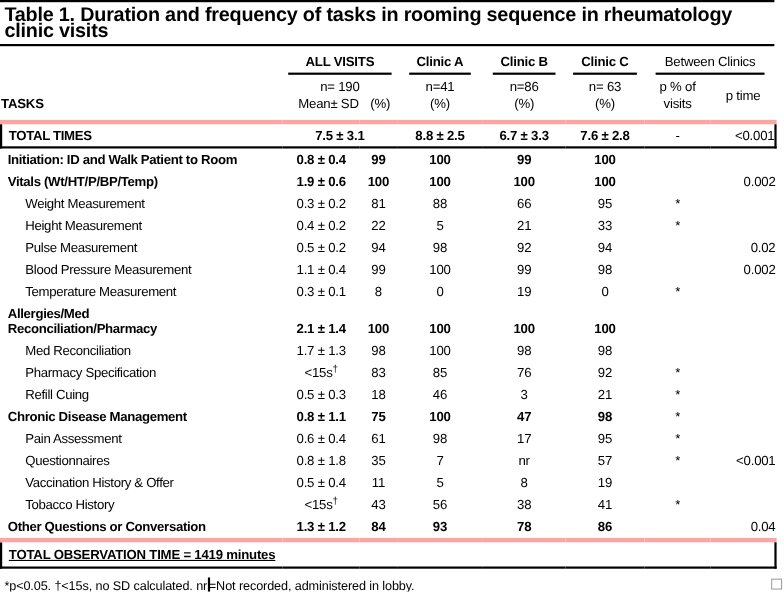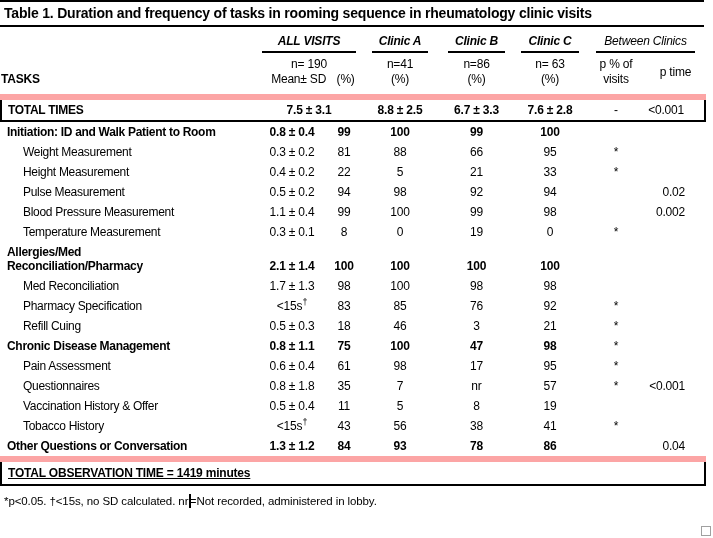--- a/index.html
+++ b/index.html
@@ -5,52 +5,52 @@
   html,body { margin:0; padding:0; background:#ffffff; }
   .page {
     position:relative; width:713px; height:538px; background:#ffffff;
     font-family:"Liberation Sans", sans-serif; color:#000; overflow:hidden;
   }
   .tbl { width:704px; box-sizing:border-box; }
 
   .title {
     box-sizing:border-box; width:704px;
     border-top:2px solid #000; border-bottom:2px solid #000;
-    font-weight:bold; font-size:14px; letter-spacing:-0.2px;
+    font-weight:bold; font-size:18px; letter-spacing:-0.2px;
     padding:4px 4px 4px 4px; line-height:15px;
   }
 
   table { border-collapse:collapse; table-layout:fixed; width:704px;
           font-size:12px; letter-spacing:-0.2px; }
   th, td { padding:0; margin:0; font-weight:normal; }
 
   thead th { text-align:center; vertical-align:bottom; line-height:15px; }
-  tr.h1 th { padding-top:7px; padding-bottom:0;font-style:italic; }
+  tr.h1 th { padding-top:7px; padding-bottom:0; }
   .u  { display:inline-block; border-bottom:2px solid #000; padding:0 7px 2px 7px; }
   .u.wide { padding:0 16px 2px 16px; }
   .u.bw   { padding:0 8px 2px 8px; }
   .b  { font-weight:bold; }
 
   tr.h2 th { padding:4px 0 7px 0; }
   tr.h2 th.ptime-h { vertical-align:middle; }
   th.tasks { text-align:left; padding-left:6px; }
   .subrow { display:flex;margin-left:10px; }
   .w-mean { width:70px; text-align:center; }
   .w-pct  { width:34px; text-align:center; }
 
   tbody td { text-align:center; vertical-align:bottom; line-height:14px; padding:3px 0; }
   tbody td.tasks { text-align:left; padding-left:6px; white-space:nowrap; letter-spacing:-0.3px; }
   tbody td.tasks.indent { padding-left:22px;margin-left:36px; }
-  tbody td.pt { text-align:right; padding-right:20px; }
+  tbody td.pt { text-align:right; padding-right:0; }
   tbody td.full { text-align:left; padding-left:6px; font-weight:bold; padding-top:4px; padding-bottom:4px;text-decoration:underline; }
 
   tr.bold td { font-weight:bold; }
   tr.bold td.pt, tr.bold td.pp { font-weight:normal; }
 
-  tr.boxed td { border-top:6px solid #fca5a5; border-bottom:2px solid #000; }
+  tr.boxed td { border-top:4px solid #fca5a5; border-bottom:2px solid #000; }
   tr.boxed td:first-child { border-left:2px solid #000; }
   tr.boxed td:last-child  { border-right:2px solid #000; }
 
   sup { font-size:9px; line-height:0; }
 
   .footnote { font-size:11.5px; letter-spacing:-0.1px; padding:8px 4px 0 4px; line-height:14px; }
   .caret { display:inline-block; width:1.5px; height:14px; background:#000;
            vertical-align:-3px; margin-left:1px; margin-right:-1px; }
 
   .handle { position:absolute; left:701px; top:526px; width:8px; height:8px;
@@ -125,20 +125,30 @@
           <tr class="bold">
             <td class="tasks">Initiation: ID and Walk Patient to Room</td>
             <td class="mean">0.8 ± 0.4</td>
             <td class="pct">99</td>
             <td class="ca">100</td>
             <td class="cb">99</td>
             <td class="cc">100</td>
             <td class="pp"></td>
             <td class="pt"></td>
           </tr>
+          <tr class="bold">
+            <td class="tasks">Vitals (Wt/HT/P/BP/Temp)</td>
+            <td class="mean">1.9 ± 0.6</td>
+            <td class="pct">100</td>
+            <td class="ca">100</td>
+            <td class="cb">100</td>
+            <td class="cc">100</td>
+            <td class="pp"></td>
+            <td class="pt">0.002</td>
+          </tr>
           <tr>
             <td class="tasks indent">Weight Measurement</td>
             <td class="mean">0.3 ± 0.2</td>
             <td class="pct">81</td>
             <td class="ca">88</td>
             <td class="cb">66</td>
             <td class="cc">95</td>
             <td class="pp">*</td>
             <td class="pt"></td>
           </tr>

